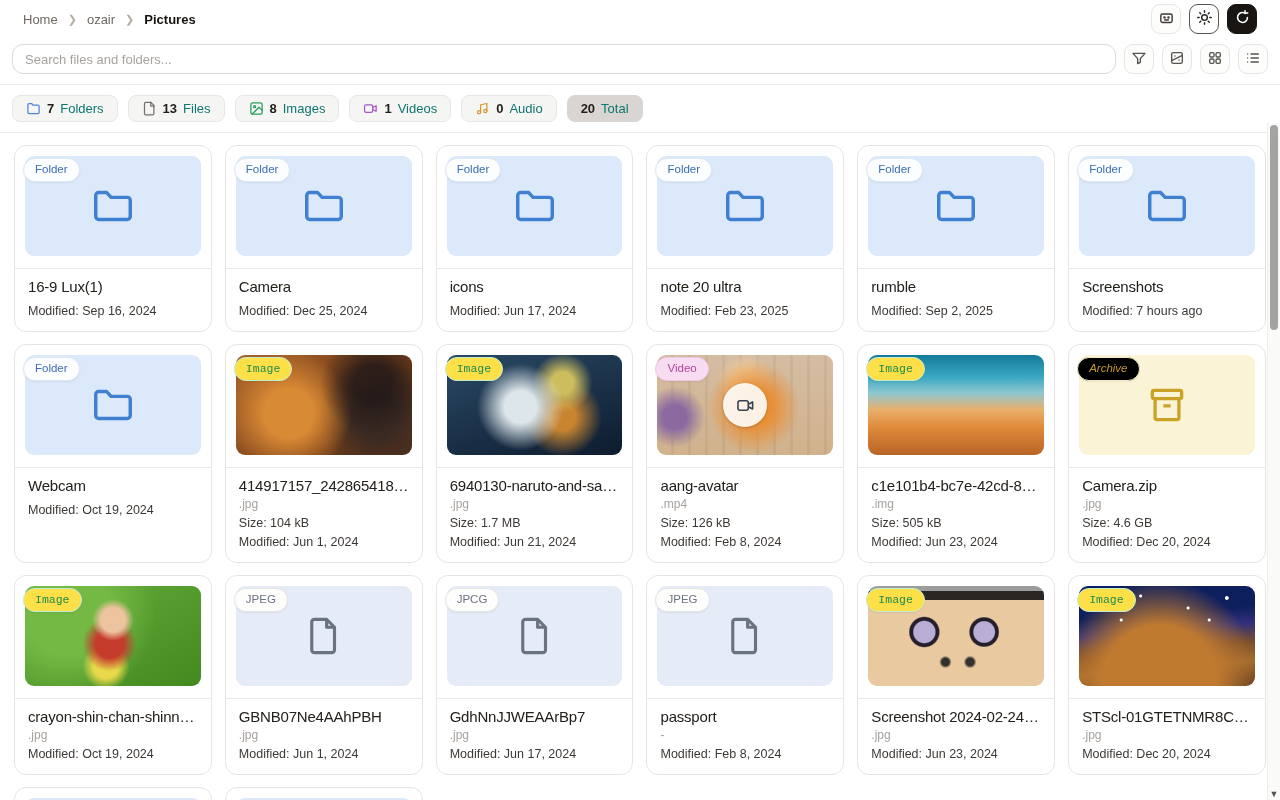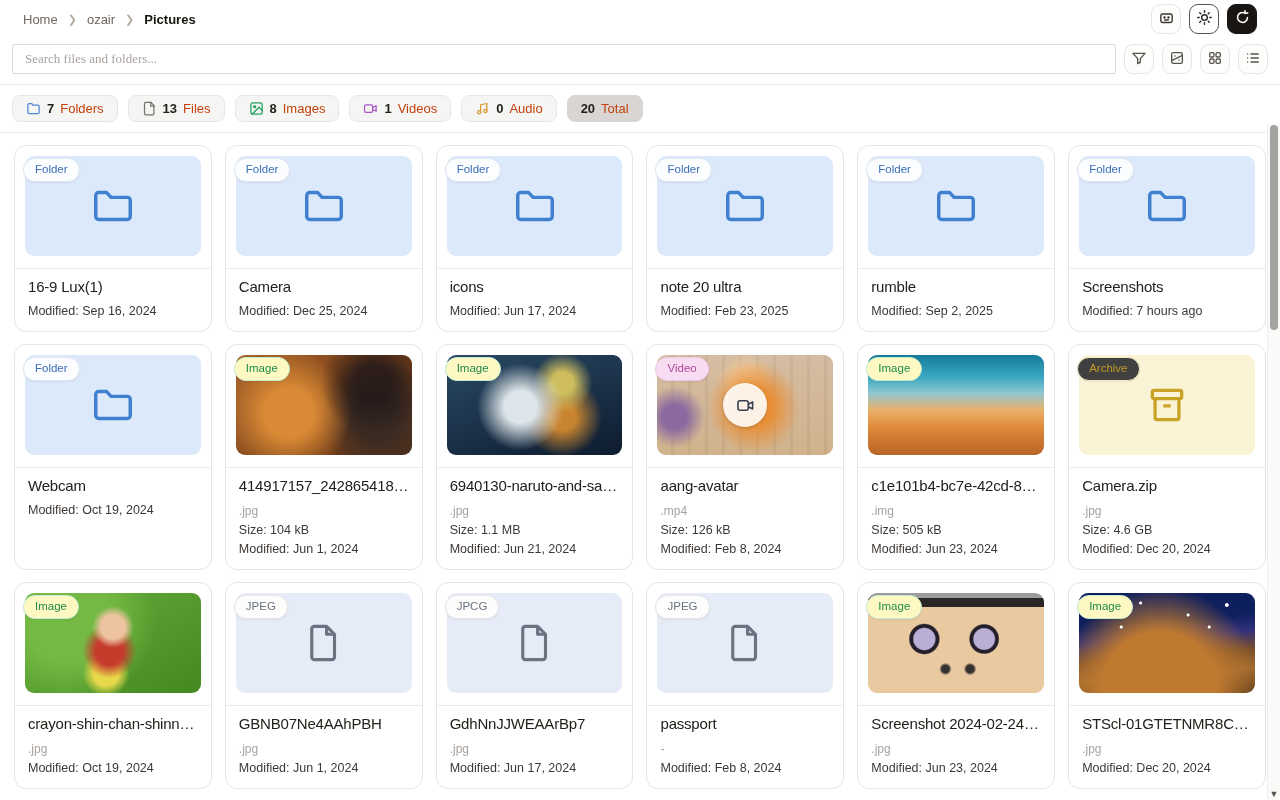--- a/index.html
+++ b/index.html
@@ -14,58 +14,58 @@
   .crumb.current { color:#17130f; font-weight:700; }
   .crumb-sep { color:#b3aca5; font-size:11px; }
   .hbtns { display:flex; gap:8px; }
   .hbtn { width:30px; height:30px; border-radius:9px; border:1px solid #e7e5e4;
     background:#fdfdfc; display:flex; align-items:center; justify-content:center; cursor:pointer; }
   .hbtn.active { border:1px solid #57534e; background:#fff; }
   .hbtn.dark { background:#181512; border-color:#181512; }
 
   .searchrow { display:flex; align-items:center; gap:8px; padding:6px 12px 10px; 
     border-bottom:1px solid #eceae8; }
-  .searchbox { flex:1; height:30px; border:1px solid #dcd9d6; border-radius:2px;
+  .searchbox { flex:1; height:30px; border:1px solid #dcd9d6; border-radius:11px;
     padding:0 12px; font-size:13px; color:#404040; outline:none;
-    font-family:Liberation Serif, serif; background:#fff; }
+    font-family:Liberation Sans, sans-serif; background:#fff; }
   .searchbox::placeholder { color:#a8a29e; }
   .tbtn { width:30px; height:30px; flex:0 0 auto; border-radius:9px; border:1px solid #e7e5e4;
     background:#fdfdfc; display:flex; align-items:center; justify-content:center; cursor:pointer; }
 
   .chiprow { display:flex; align-items:center; gap:10px; padding:10px 12px;
     border-bottom:1px solid #eceae8; }
   .chip { display:flex; align-items:center; gap:6px; height:27px; padding:0 13px;
     background:#f5f5f4; border:1px solid #e9e7e5; border-radius:8px; font-size:13px;
     cursor:pointer; font-family:"Liberation Sans", sans-serif; }
   .chip.selected { background:#d8d5d2; border-color:#d8d5d2; }
   .chip-icon { display:flex; align-items:center; }
   .chip-icon:empty { display:none; }
   .chip-count { font-weight:700; color:#221e1a; }
-  .chip-label { color:#c2410c; }
+  .chip-label { color:#0f766e; }
 
   
   .grid { display:grid; grid-template-columns:repeat(6,1fr); gap:12px 13px; padding:12px 14px 0; }
   .card { position:relative; background:#fff; border:1px solid #e7e5e4; border-radius:12px;
     overflow:hidden; cursor:pointer; }
   .badge { position:absolute; top:12px; left:8px; z-index:2; font-size:11.5px; line-height:1;
     padding:5px 11px; border-radius:999px; background:#fff; border:1px solid #e7e5e4;
     color:#57534e; box-shadow:0 1px 2px rgba(0,0,0,.06); }
   .badge.b-folder { color:#3b6db8; background:#fbfdff; border-color:#dfe7f2; }
-  .badge.b-image  { color:#1f8a4c; background:#fef9c3; border-color:#c2ecd2; }
+  .badge.b-image  { color:#1f8a4c; background:#fde047; border-color:#c2ecd2;font-family:Liberation Mono, monospace; }
   .badge.b-video  { color:#b0479c; background:#f7dcf2; border-color:#efc8e8; }
-  .badge.b-archive{ color:#c19a27; background:#404040; border-color:#f3e9c2; }
+  .badge.b-archive{ color:#c19a27; background:#000000; border-color:#f3e9c2;font-style:italic; }
   .badge.b-neutral{ color:#6b7280; background:#fdfdfc; border-color:#e7e5e4; }
 
   .thumb { margin:10px 10px 0; height:100px; border-radius:9px; position:relative;
     display:flex; align-items:center; justify-content:center; background:#eef2f8; }
   .card-divider { border-top:1px solid #eceae8; margin-top:12px; }
   .info { padding:9px 13px 13px; }
   .name { font-size:15px; font-weight:400; color:#24201c; white-space:nowrap;
     overflow:hidden; text-overflow:ellipsis; letter-spacing:-0.2px; }
-  .ext { font-size:12px; color:#a8a29e; margin-top:10px; }
+  .ext { font-size:12px; color:#a8a29e; margin-top:3px; }
   .meta { font-size:12.5px; color:#3d3834; margin-top:5px; }
   .kind-folder .name { margin-bottom:9px; }
 
   
   .th-folder { background:#dce9fa; }
   .th-doc { background:#e5ecf7; }
   .th-archive { background:#faf3d6; }
   .th-anime-couple { background:
     radial-gradient(circle at 78% 28%, rgba(35,25,25,.85) 0 12%, transparent 34%),
     radial-gradient(circle at 30% 58%, #d98a35 0 18%, transparent 46%),
@@ -379,21 +379,21 @@
     </div>
   </div>
 
   <div class="card kind-image">
     <span class="badge b-image">Image</span>
     <div class="thumb th-naruto"></div>
     <div class="card-divider"></div>
     <div class="info">
       <div class="name">6940130-naruto-and-sasuke...</div>
       <div class="ext">.jpg</div>
-      <div class="meta size">Size: 1.1 MB</div>
+      <div class="meta size">Size: 1.7 MB</div>
       <div class="meta modified">Modified: Jun 21, 2024</div>
     </div>
   </div>
 
   <div class="card kind-video">
     <span class="badge b-video">Video</span>
     <div class="thumb th-aang">
         <div class="v-overlay">
           <svg width="19" height="19" viewBox="0 0 24 24" fill="none" stroke="#374151" stroke-width="2" stroke-linejoin="round">
             <rect x="2.5" y="6" width="13" height="12" rx="2.5"></rect>

